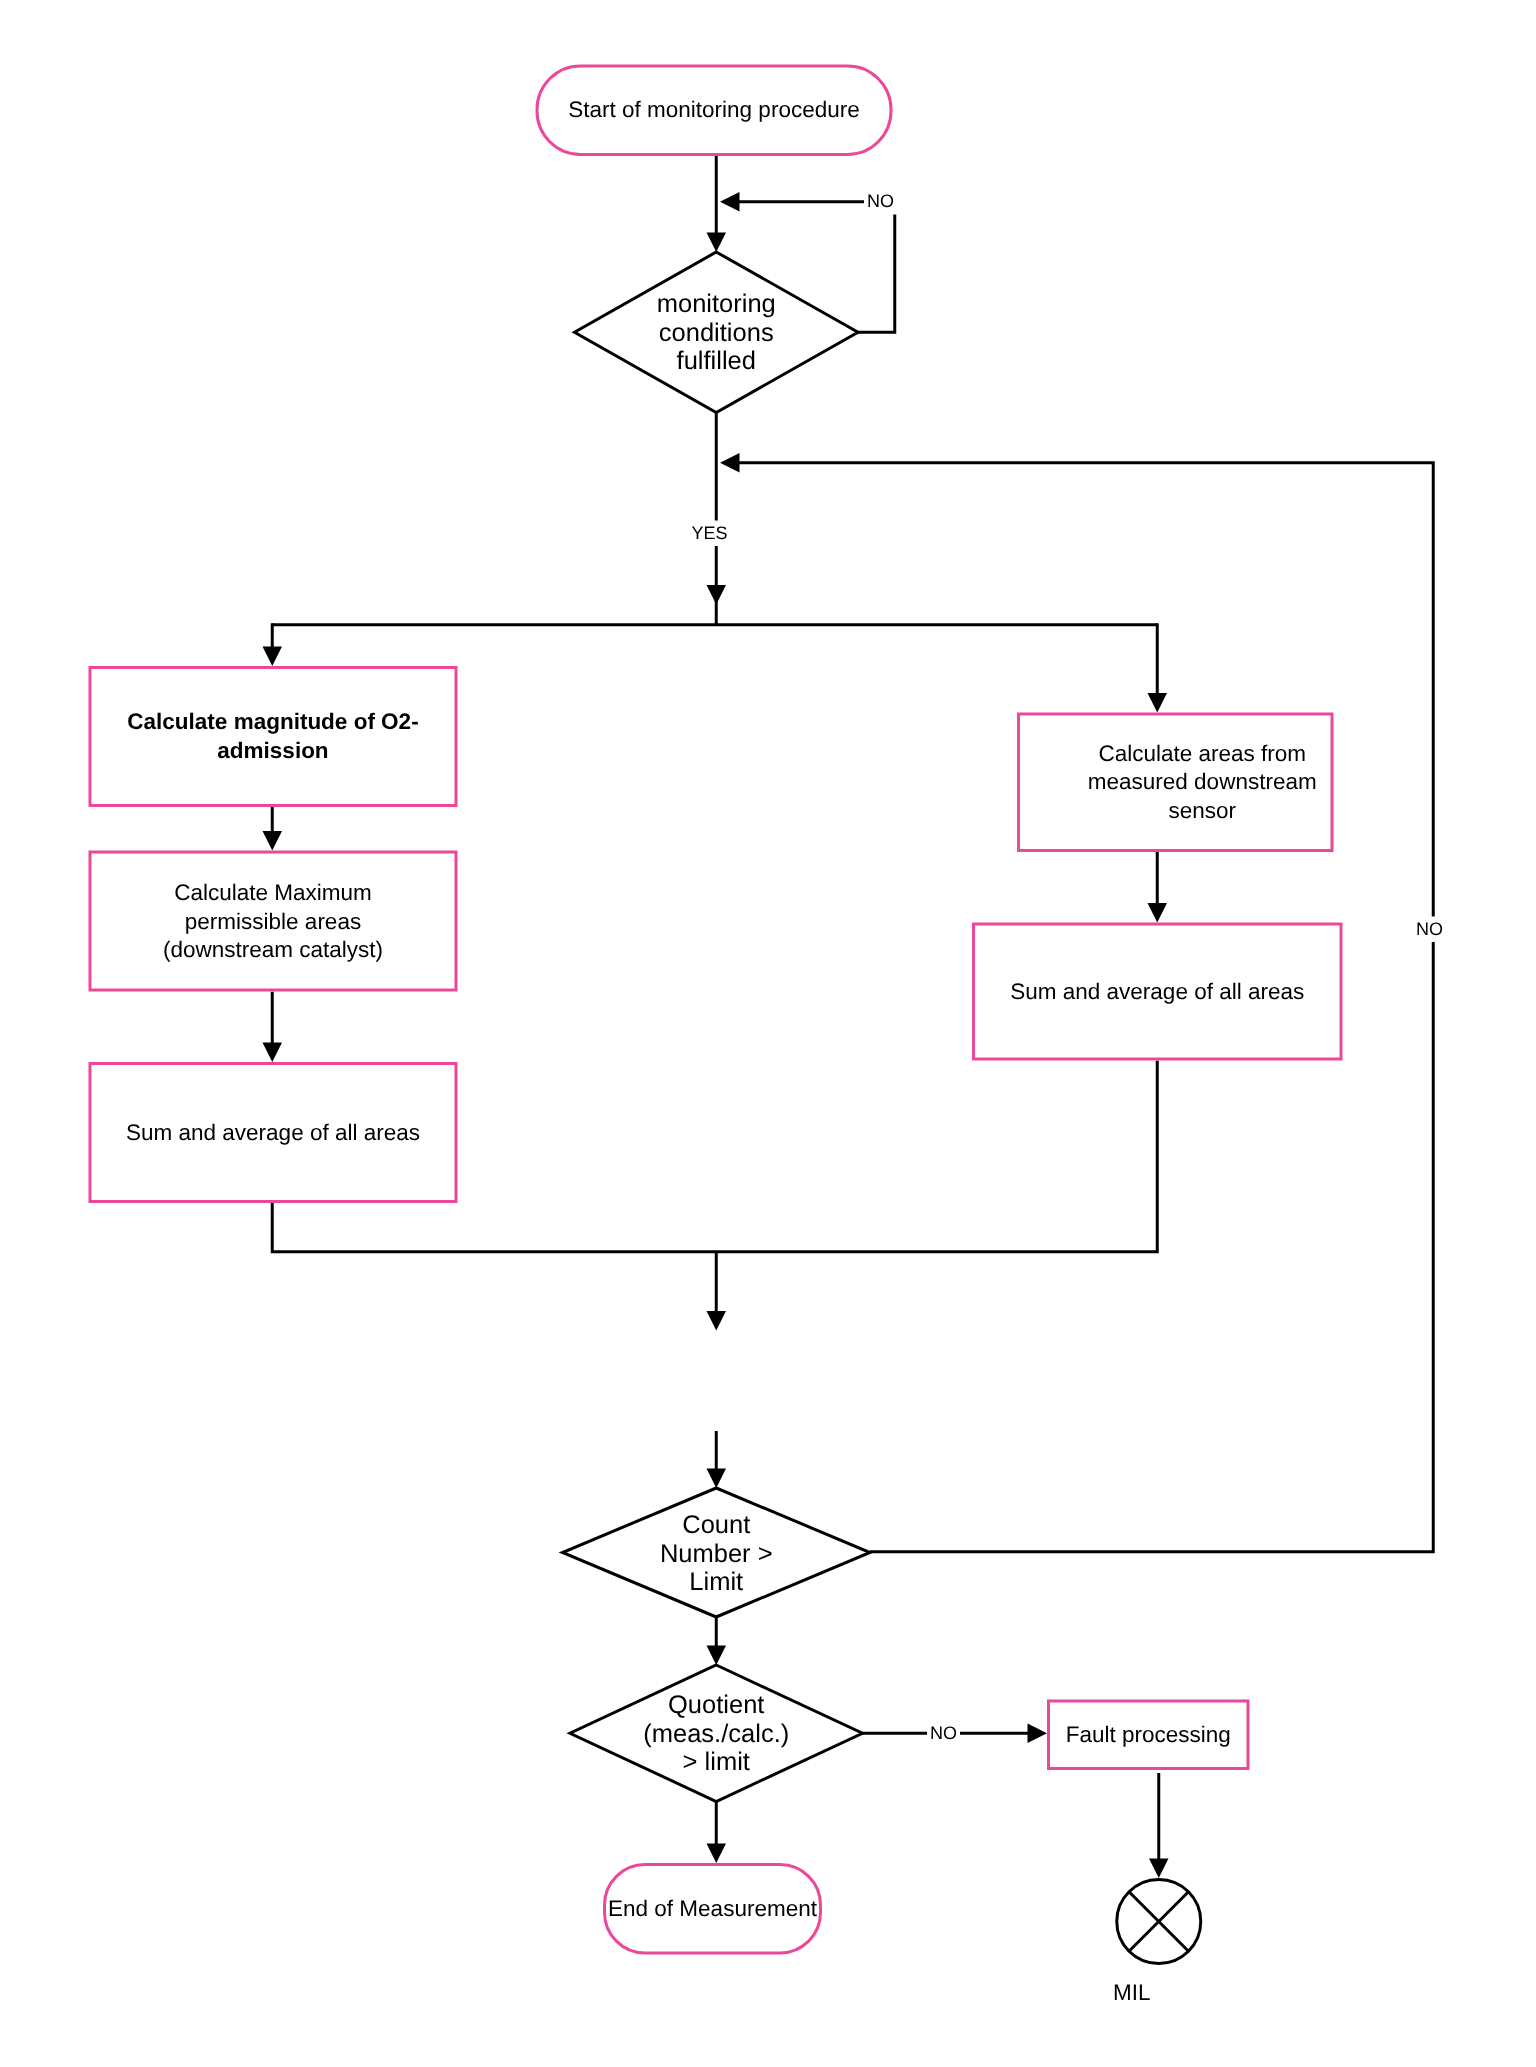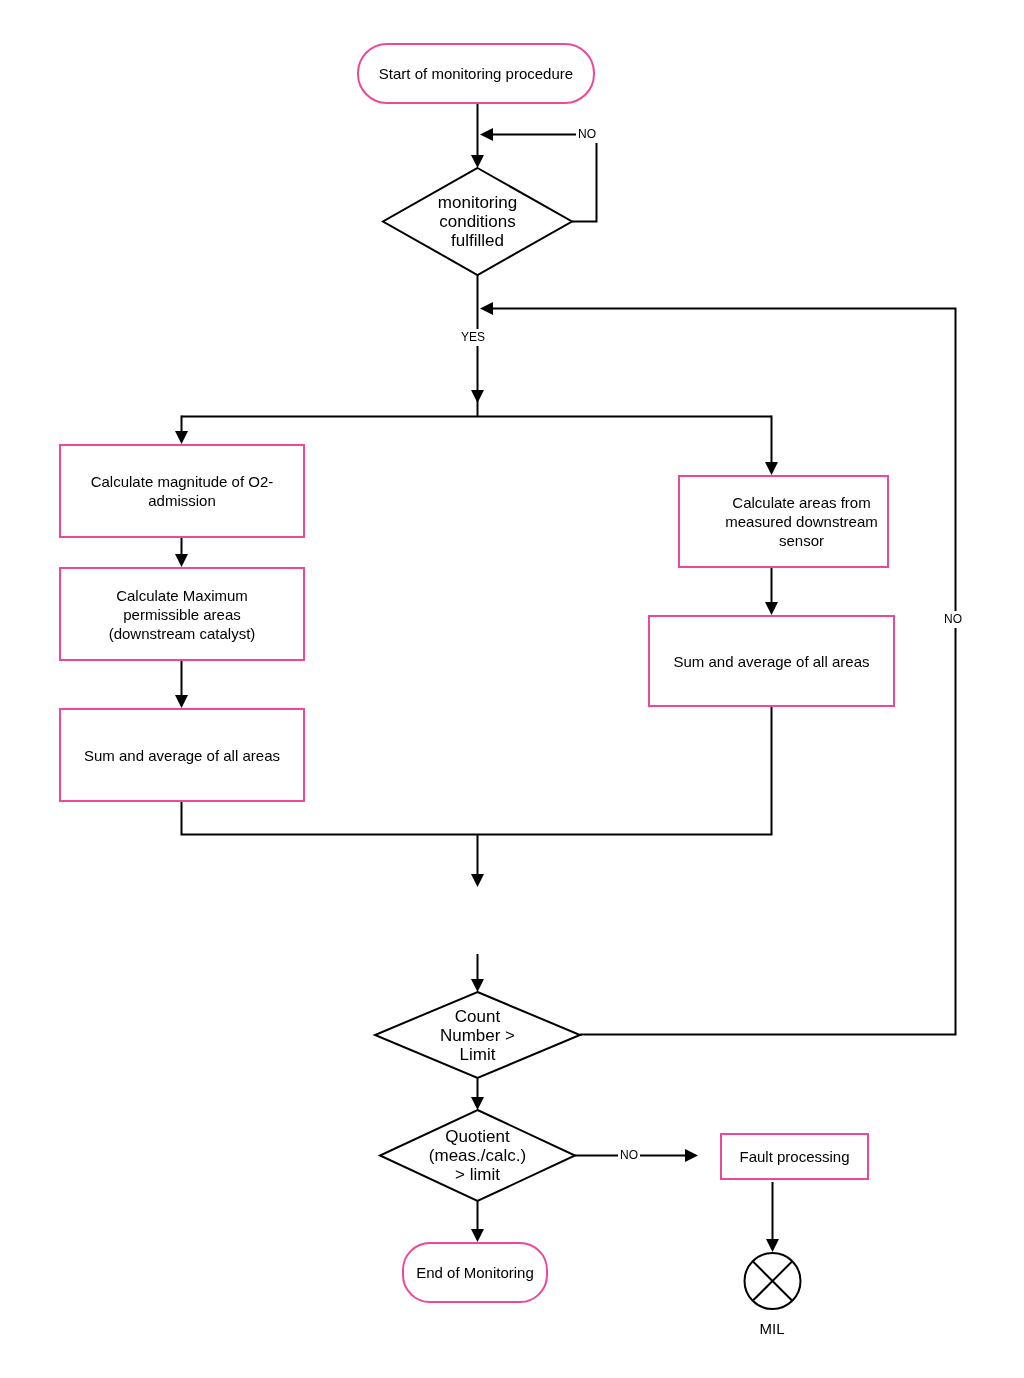--- a/index.html
+++ b/index.html
@@ -41,21 +41,20 @@
     background:#fff;
     font-size:12px;
     line-height:17px;
     padding:0 2px;
     text-align:center;
   }
   .milLabel{
     position:absolute;
     z-index:3;
     font-size:15px;
-    text-align:center;
   }
 </style>
 </head>
 <body>
 
 <div id="canvas">
 
   <svg id="connectors" width="1024" height="1378" viewBox="0 0 1024 1378">
     <g stroke="#000" stroke-width="2" fill="none">
 
@@ -130,21 +129,21 @@
       <span class="ln">Start of monitoring procedure</span>
     </div>
   </div>
 
   <div class="dtext" style="left:397px;top:193px;width:161px;">
     <span class="ln">monitoring</span>
     <span class="ln">conditions</span>
     <span class="ln">fulfilled</span>
   </div>
 
-  <div class="node" style="left:59px;top:444px;width:246px;height:94px;">
+  <div class="node" style="left:59px;top:444px;width:246px;height:94px;font-weight:bold;">
     <div>
       <span class="ln">Calculate magnitude of O2-</span>
       <span class="ln">admission</span>
     </div>
   </div>
 
   <div class="node" style="left:59px;top:567px;width:246px;height:94px;align-items:center;">
     <div>
       <span class="ln">Calculate Maximum</span>
       <span class="ln">permissible areas</span>
@@ -177,35 +176,35 @@
     <span class="ln">Number &gt;</span>
     <span class="ln">Limit</span>
   </div>
 
   <div class="dtext" style="left:387px;top:1127px;width:181px;">
     <span class="ln">Quotient</span>
     <span class="ln">(meas./calc.)</span>
     <span class="ln">&gt; limit</span>
   </div>
 
-  <div class="node" style="left:720px;top:1133px;width:149px;height:47px;">
+  <div class="node" style="left:698px;top:1133px;width:135px;height:47px;">
     <div>
       <span class="ln">Fault processing</span>
     </div>
   </div>
 
   <div class="node stadium-end" style="left:402px;top:1242px;width:146px;height:61px;">
     <div>
-      <span class="ln">End of Monitoring</span>
+      <span class="ln">End of Measurement</span>
     </div>
   </div>
 
   <div class="lineLabel" style="left:576px;top:126px;">NO</div>
 
-  <div class="lineLabel" style="left:459px;top:329px;text-align:center;">YES</div>
+  <div class="lineLabel" style="left:459px;top:347px;text-align:center;">YES</div>
 
   <div class="lineLabel" style="left:942px;top:611px;">NO</div>
 
   <div class="lineLabel" style="left:618px;top:1147px;">NO</div>
 
   <div class="milLabel" style="left:742px;top:1320px;width:60px;">MIL</div>
 
 </div>
 
 </body></html>

